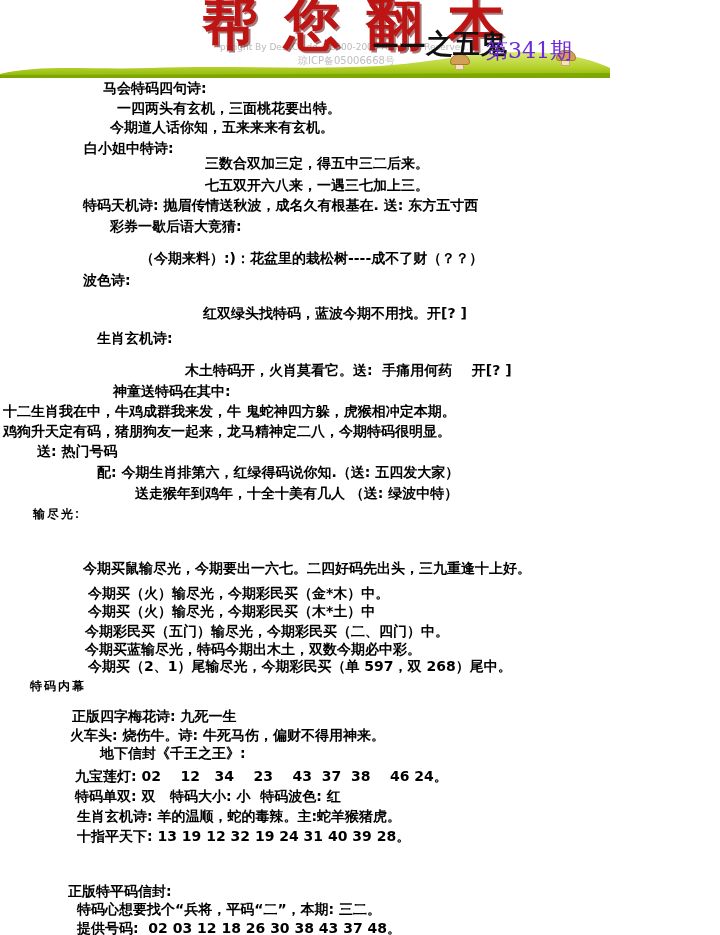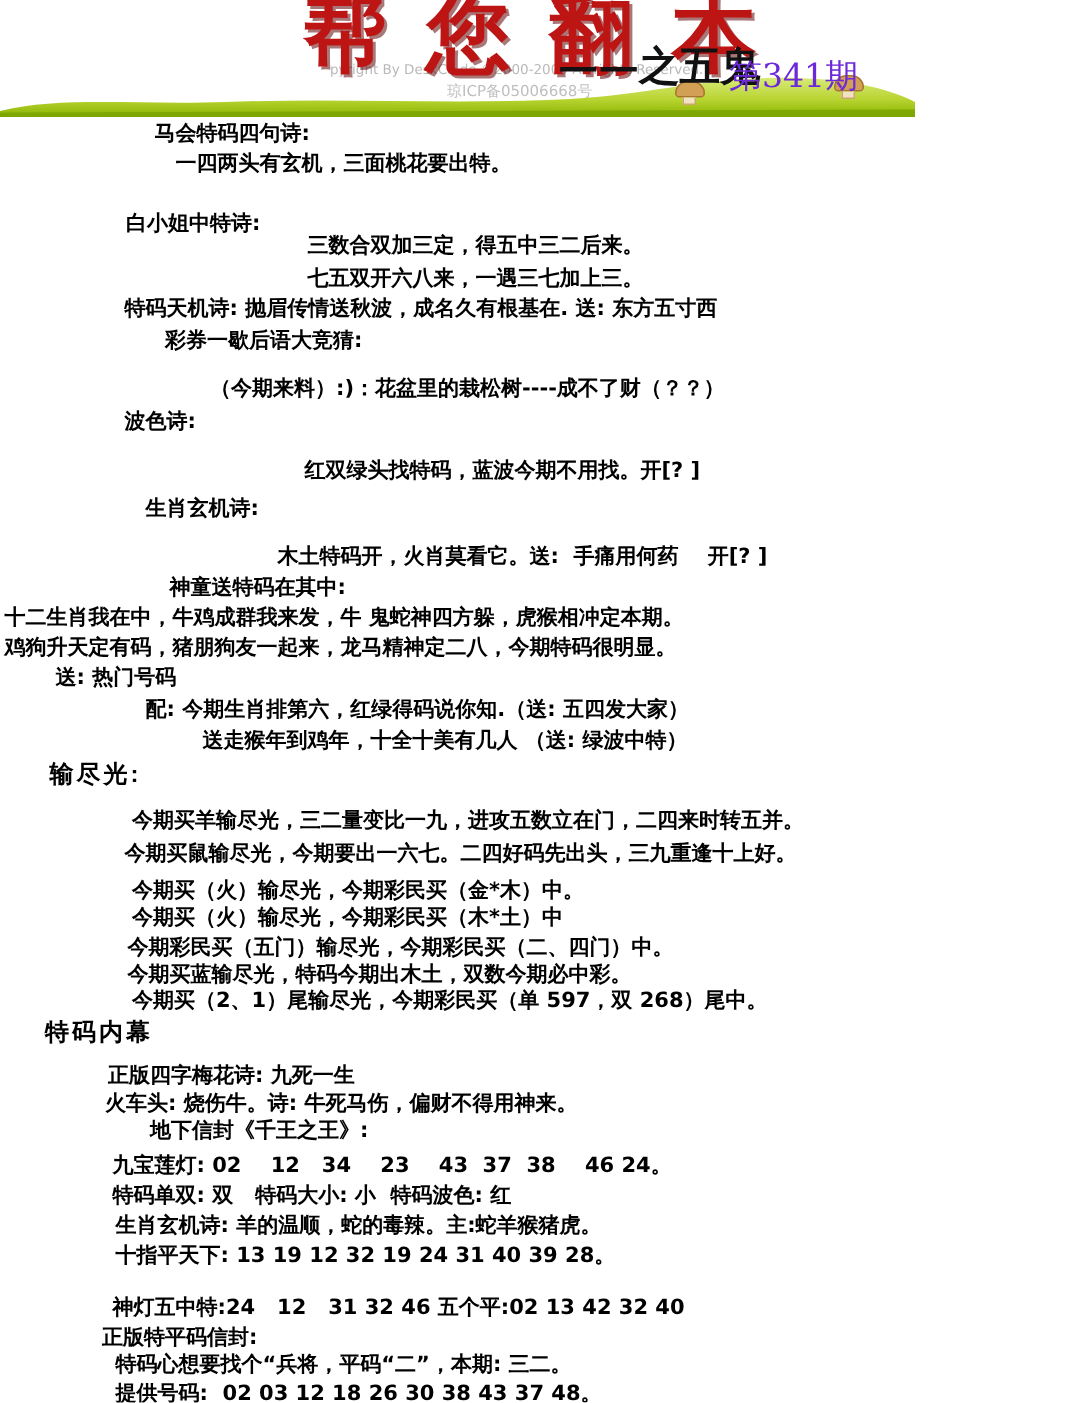--- a/index.html
+++ b/index.html
@@ -42,21 +42,21 @@
   .mushroom-1{left:450px;top:54px;}
   .mushroom-2{left:556px;top:50px;}
   
   .doc{position:absolute;left:0;top:0;width:628px;height:935px;}
   .line{
     position:absolute;white-space:pre;
     font-size:14px;font-weight:bold;color:#000;
     font-family:"DejaVu Sans","Liberation Sans",sans-serif;
   }
   .line.heading{
-    font-size:16px;letter-spacing:2px;
+    font-size:12px;letter-spacing:2px;
     font-family:Liberation Sans, sans-serif;
   }
 </style>
 </head>
 <body>
 
 <div class="header">
 
   <div class="copyright-line">pyright By DeskCa do ©2000-2005 All rights Reserved.</div>
   <div class="icp-line">琼ICP备05006668号</div>
@@ -83,49 +83,48 @@
   </div>
 
   <div class="site-title">帮您翻本</div>
   <div class="site-subtitle">——之五鬼</div>
   <div class="issue-label">第341期</div>
 </div>
 
 <div class="doc">
     <div class="line" style="left: 103px; top: 80px;">马会特码四句诗:</div>
     <div class="line" style="left: 117px; top: 100px;">一四两头有玄机，三面桃花要出特。</div>
+    <div class="line" style="left: 110px; top: 119px;">今期道人话你知，五来来来有玄机。</div>
     <div class="line" style="left: 84px; top: 140px;">白小姐中特诗:</div>
     <div class="line" style="left: 205px; top: 155px;">三数合双加三定，得五中三二后来。</div>
     <div class="line" style="left: 205px; top: 177px;">七五双开六八来，一遇三七加上三。</div>
     <div class="line" style="left: 83px; top: 197px;">特码天机诗: 抛眉传情送秋波，成名久有根基在. 送: 东方五寸西</div>
     <div class="line" style="left: 110px; top: 218px;">彩券一歇后语大竞猜:</div>
     <div class="line" style="left: 140px; top: 250px;">（今期来料）:)：花盆里的栽松树----成不了财（？？）</div>
     <div class="line" style="left: 83px; top: 272px;">波色诗:</div>
     <div class="line" style="left: 203px; top: 305px;">红双绿头找特码，蓝波今期不用找。开[? ]</div>
     <div class="line" style="left: 97px; top: 330px;">生肖玄机诗:</div>
     <div class="line" style="left: 185px; top: 362px; text-align: right;">木土特码开，火肖莫看它。送:  手痛用何药    开[? ]</div>
     <div class="line" style="left: 113px; top: 383px;">神童送特码在其中:</div>
     <div class="line" style="left: 3px; top: 403px;">十二生肖我在中，牛鸡成群我来发，牛 鬼蛇神四方躲，虎猴相冲定本期。</div>
     <div class="line" style="left: 3px; top: 423px;">鸡狗升天定有码，猪朋狗友一起来，龙马精神定二八，今期特码很明显。</div>
     <div class="line" style="left: 37px; top: 443px;">送: 热门号码</div>
     <div class="line" style="left: 97px; top: 464px;">配: 今期生肖排第六，红绿得码说你知.（送: 五四发大家）</div>
     <div class="line" style="left: 135px; top: 485px;">送走猴年到鸡年，十全十美有几人 （送: 绿波中特）</div>
     <div class="line heading" style="left: 33px; top: 506px;">输尽光:</div>
-    <div class="line" style="left: 88px; top: 538px;">今期买羊输尽光，三二量变比一九，进攻五数立在门，二四来时转五并。</div>
     <div class="line" style="left: 83px; top: 560px;">今期买鼠输尽光，今期要出一六七。二四好码先出头，三九重逢十上好。</div>
     <div class="line" style="left: 88px; top: 585px;">今期买（火）输尽光，今期彩民买（金*木）中。</div>
     <div class="line" style="left: 88px; top: 603px;">今期买（火）输尽光，今期彩民买（木*土）中</div>
     <div class="line" style="left: 85px; top: 623px;">今期彩民买（五门）输尽光，今期彩民买（二、四门）中。</div>
     <div class="line" style="left: 85px; top: 641px;">今期买蓝输尽光，特码今期出木土，双数今期必中彩。</div>
     <div class="line" style="left: 88px; top: 658px;">今期买（2、1）尾输尽光，今期彩民买（单 597，双 268）尾中。</div>
     <div class="line heading" style="left: 30px; top: 678px;">特码内幕</div>
     <div class="line" style="left: 72px; top: 708px;">正版四字梅花诗: 九死一生</div>
     <div class="line" style="left: 70px; top: 727px;">火车头: 烧伤牛。诗: 牛死马伤，偏财不得用神来。</div>
     <div class="line" style="left: 100px; top: 745px;">地下信封《千王之王》:</div>
     <div class="line" style="left: 75px; top: 768px;">九宝莲灯: 02    12   34    23    43  37  38    46 24。</div>
     <div class="line" style="left: 75px; top: 788px;">特码单双: 双   特码大小: 小  特码波色: 红</div>
     <div class="line" style="left: 77px; top: 808px;">生肖玄机诗: 羊的温顺，蛇的毒辣。主:蛇羊猴猪虎。</div>
     <div class="line" style="left: 77px; top: 828px;">十指平天下: 13 19 12 32 19 24 31 40 39 28。</div>
-    <div class="line" style="left: 75px; top: 863px;">神灯五中特:24   12   31 32 46 五个平:02 13 42 32 40</div>
     <div class="line" style="left: 68px; top: 883px;">正版特平码信封:</div>
     <div class="line" style="left: 77px; top: 901px;">特码心想要找个“兵将，平码“二”，本期: 三二。</div>
     <div class="line" style="left: 77px; top: 920px;">提供号码:  02 03 12 18 26 30 38 43 37 48。</div>
   </div>
 
 </body></html>

